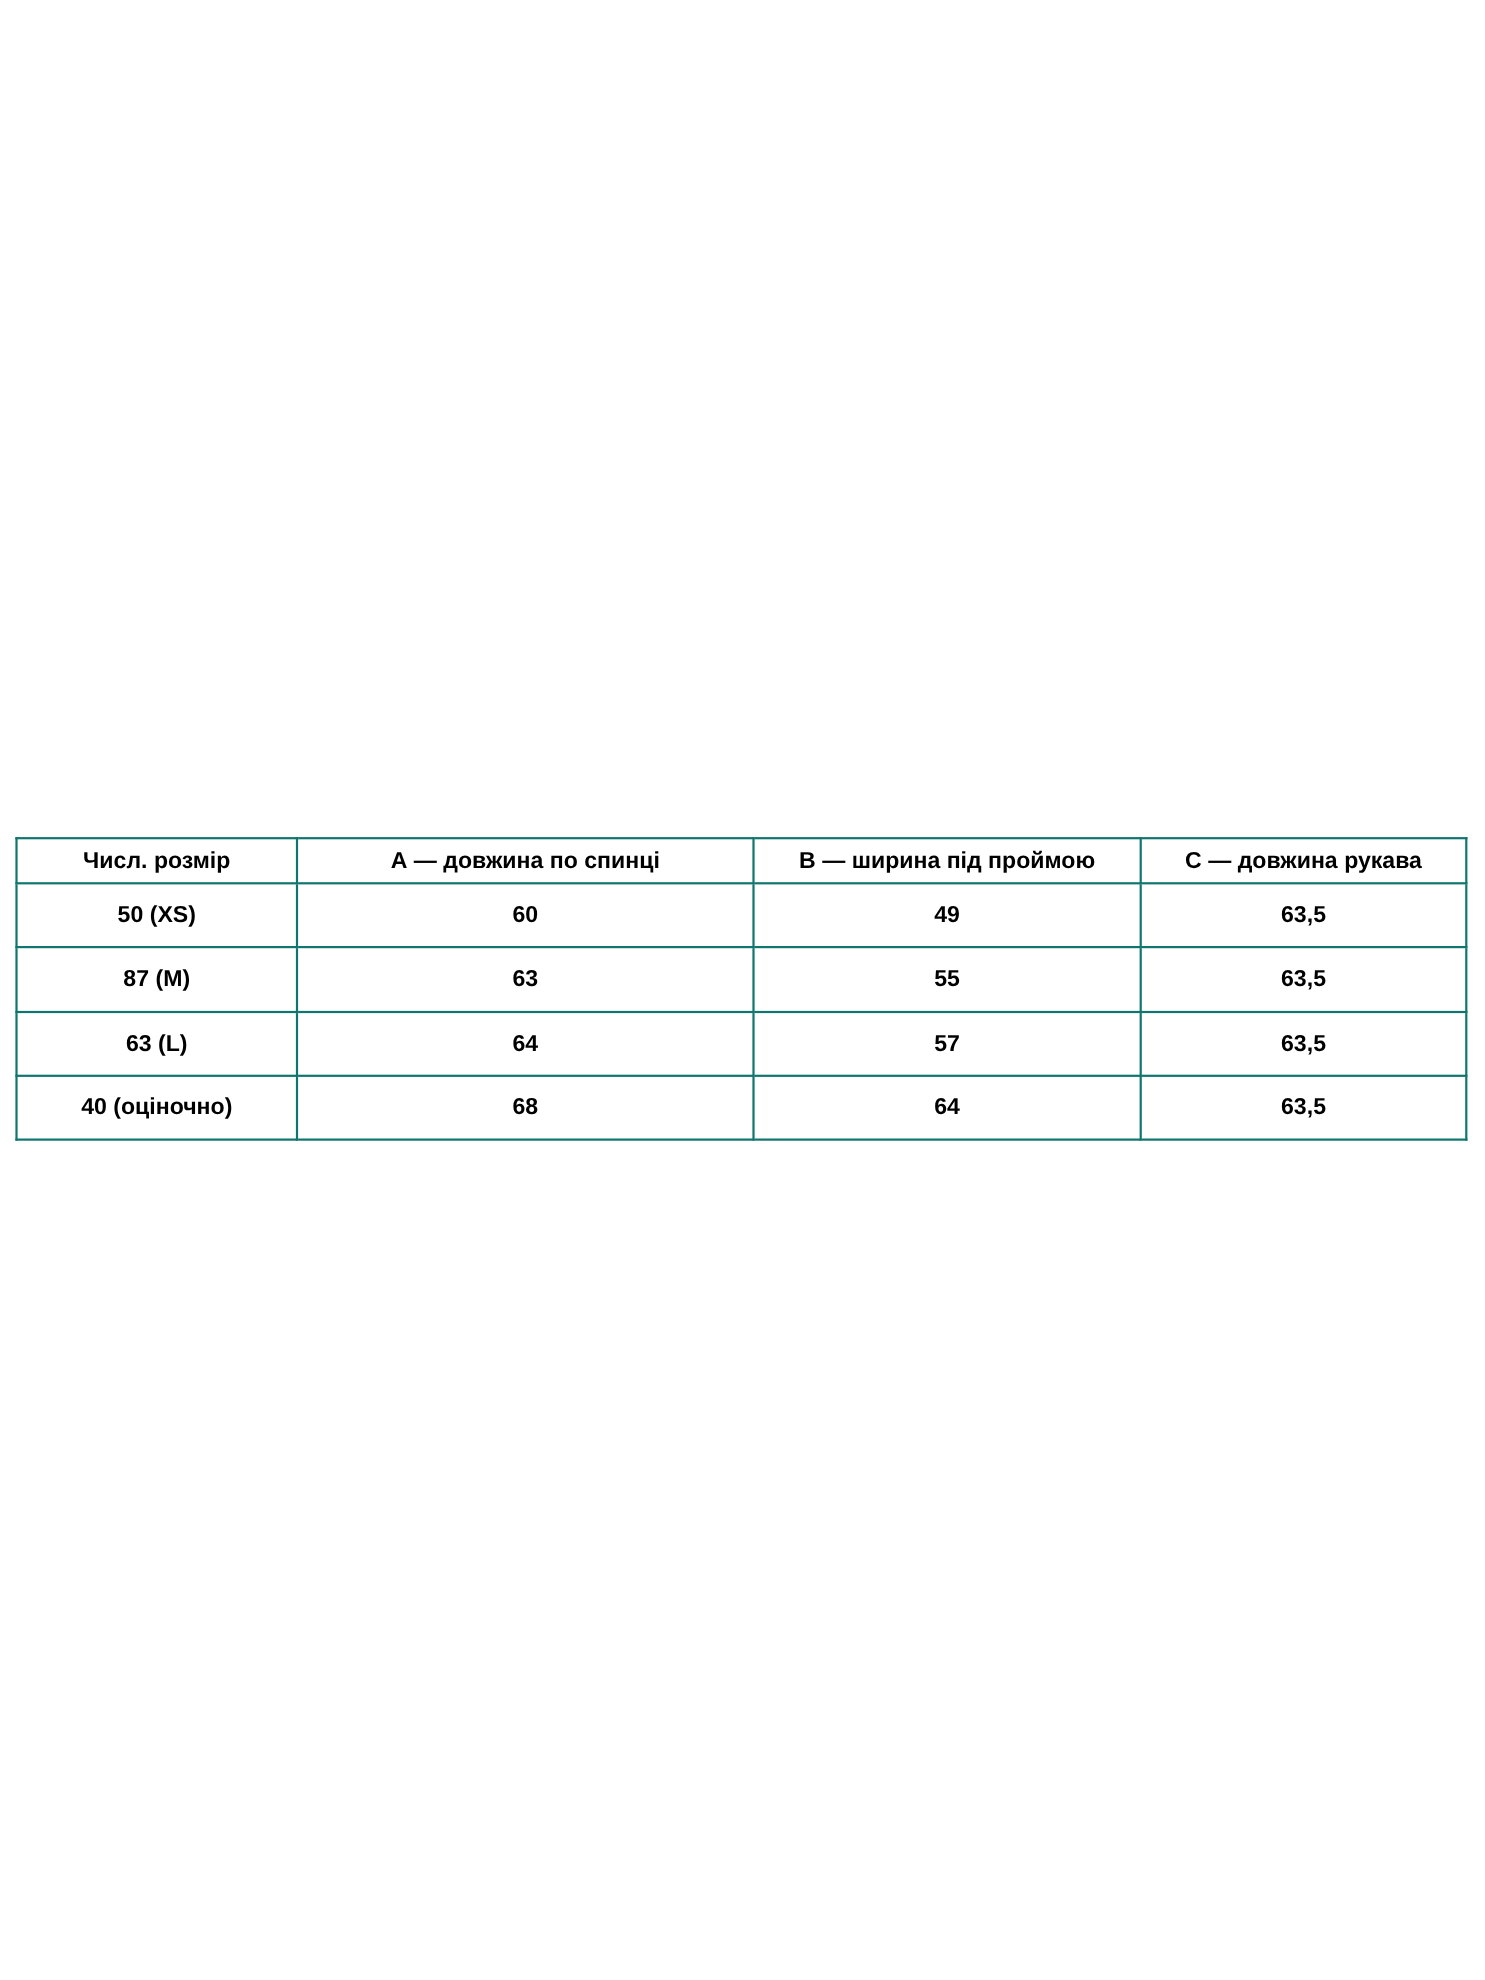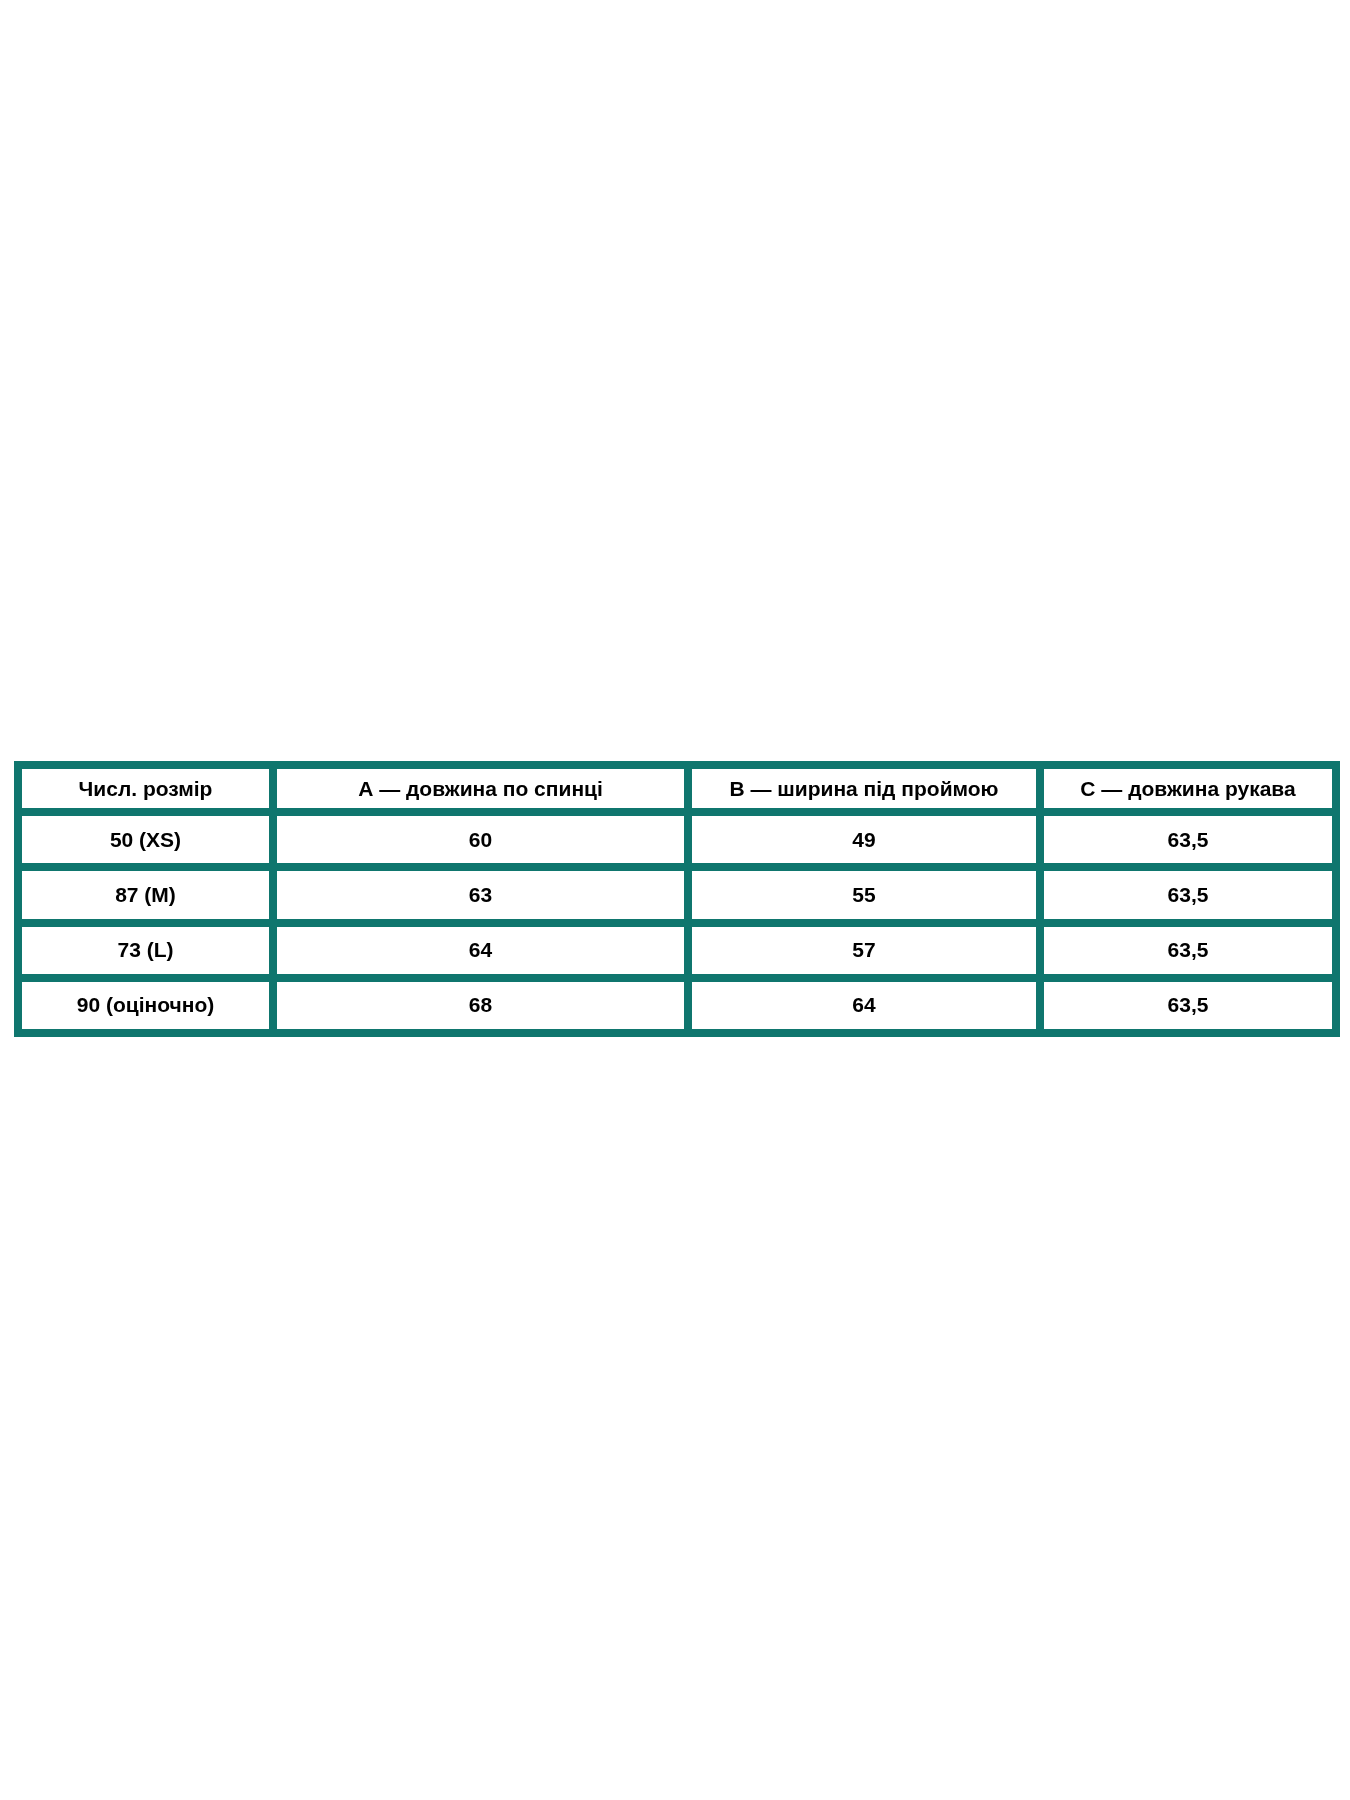--- a/index.html
+++ b/index.html
@@ -23,21 +23,21 @@
   }
   table.size-chart {
     border-collapse: collapse;
     table-layout: fixed;
     width: 1318px;
     height: 276px;
     background: #ffffff;
   }
   table.size-chart th,
   table.size-chart td {
-    border: 8px solid #0f766e;
+    border: 2px solid #0f766e;
     text-align: center;
     vertical-align: middle;
     font-weight: bold;
     font-size: 21px;
     color: #000000;
     padding: 0 4px;
     height: 39px;
     overflow: hidden;
     white-space: nowrap;
   }
@@ -73,27 +73,27 @@
             <td>49</td>
             <td>63,5</td>
           </tr>
           <tr>
             <td>87 (M)</td>
             <td>63</td>
             <td>55</td>
             <td>63,5</td>
           </tr>
           <tr>
-            <td>73 (L)</td>
+            <td>63 (L)</td>
             <td>64</td>
             <td>57</td>
             <td>63,5</td>
           </tr>
           <tr>
-            <td>90 (оціночно)</td>
+            <td>40 (оціночно)</td>
             <td>68</td>
             <td>64</td>
             <td>63,5</td>
           </tr>
         </tbody>
     </table>
   </div>
 </div>
 
 </body></html>

